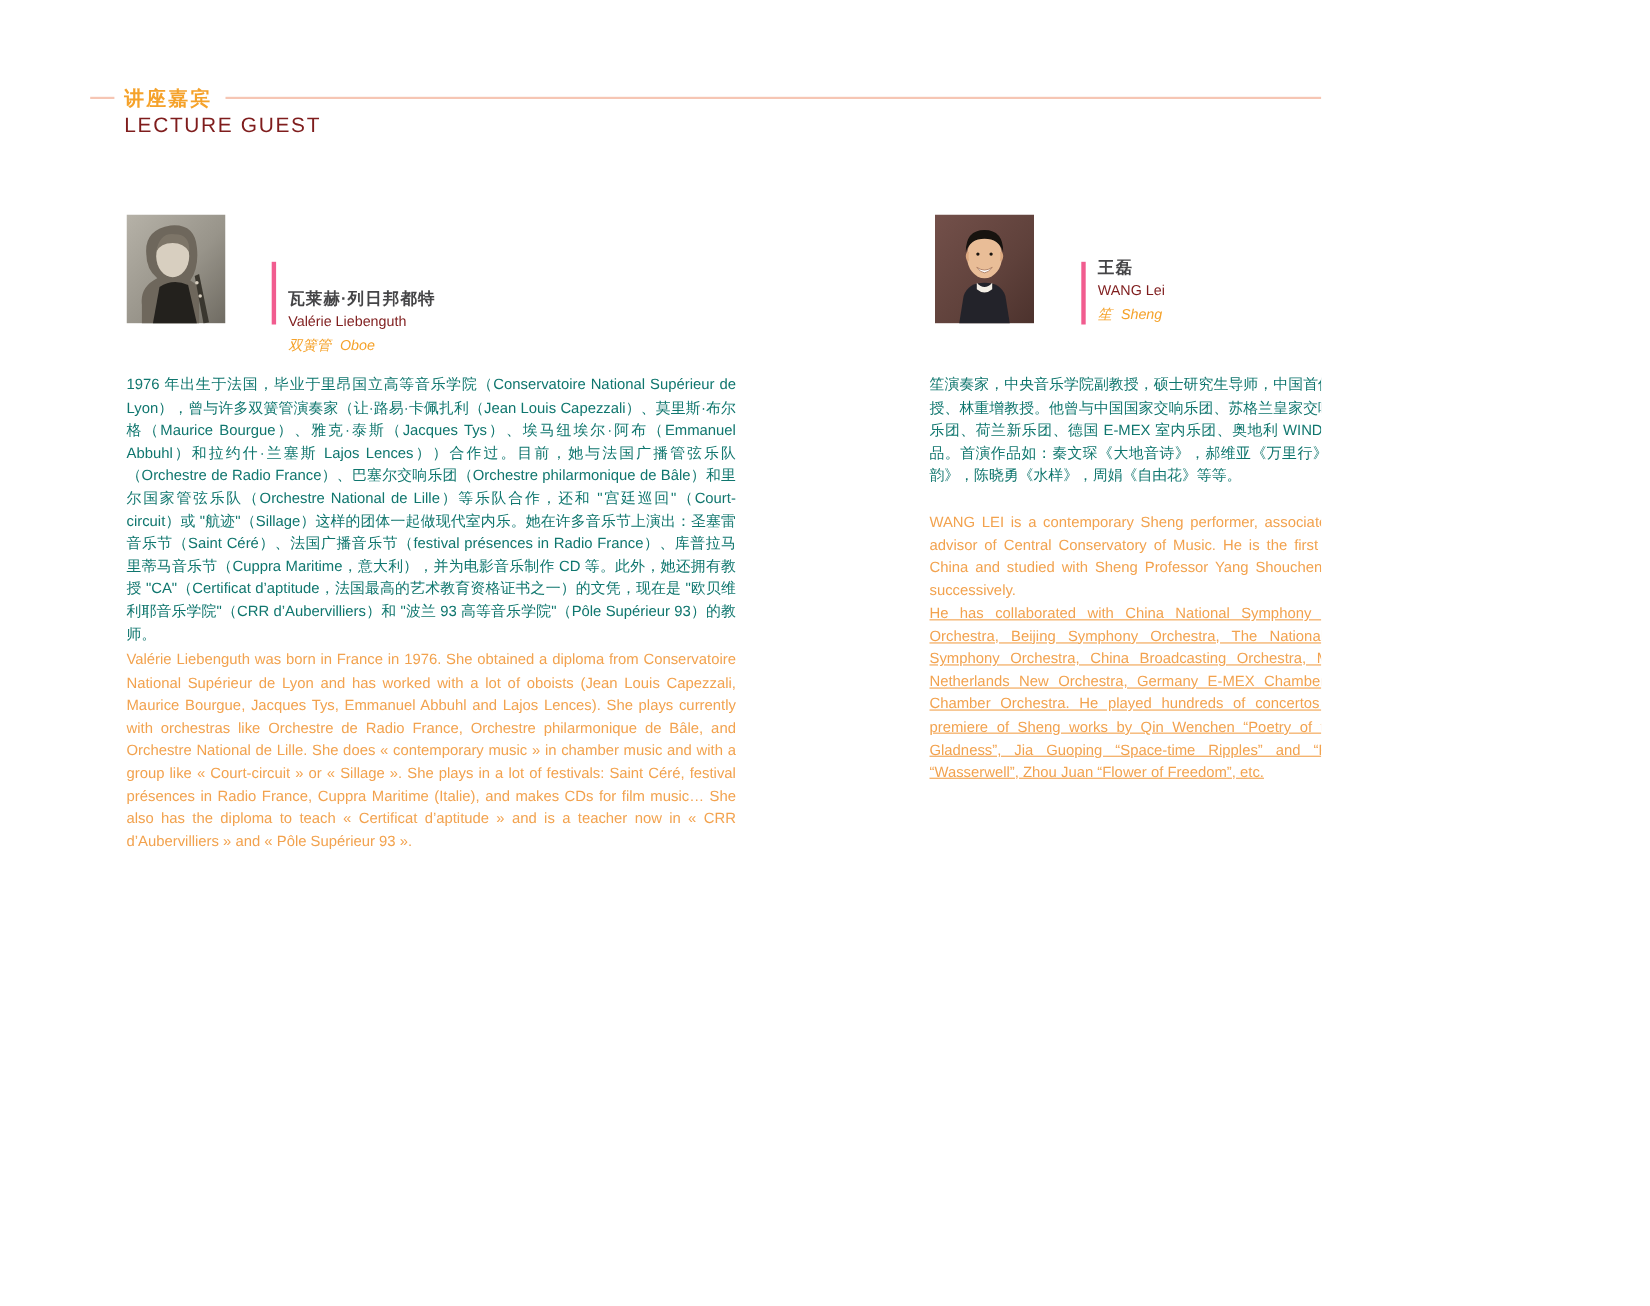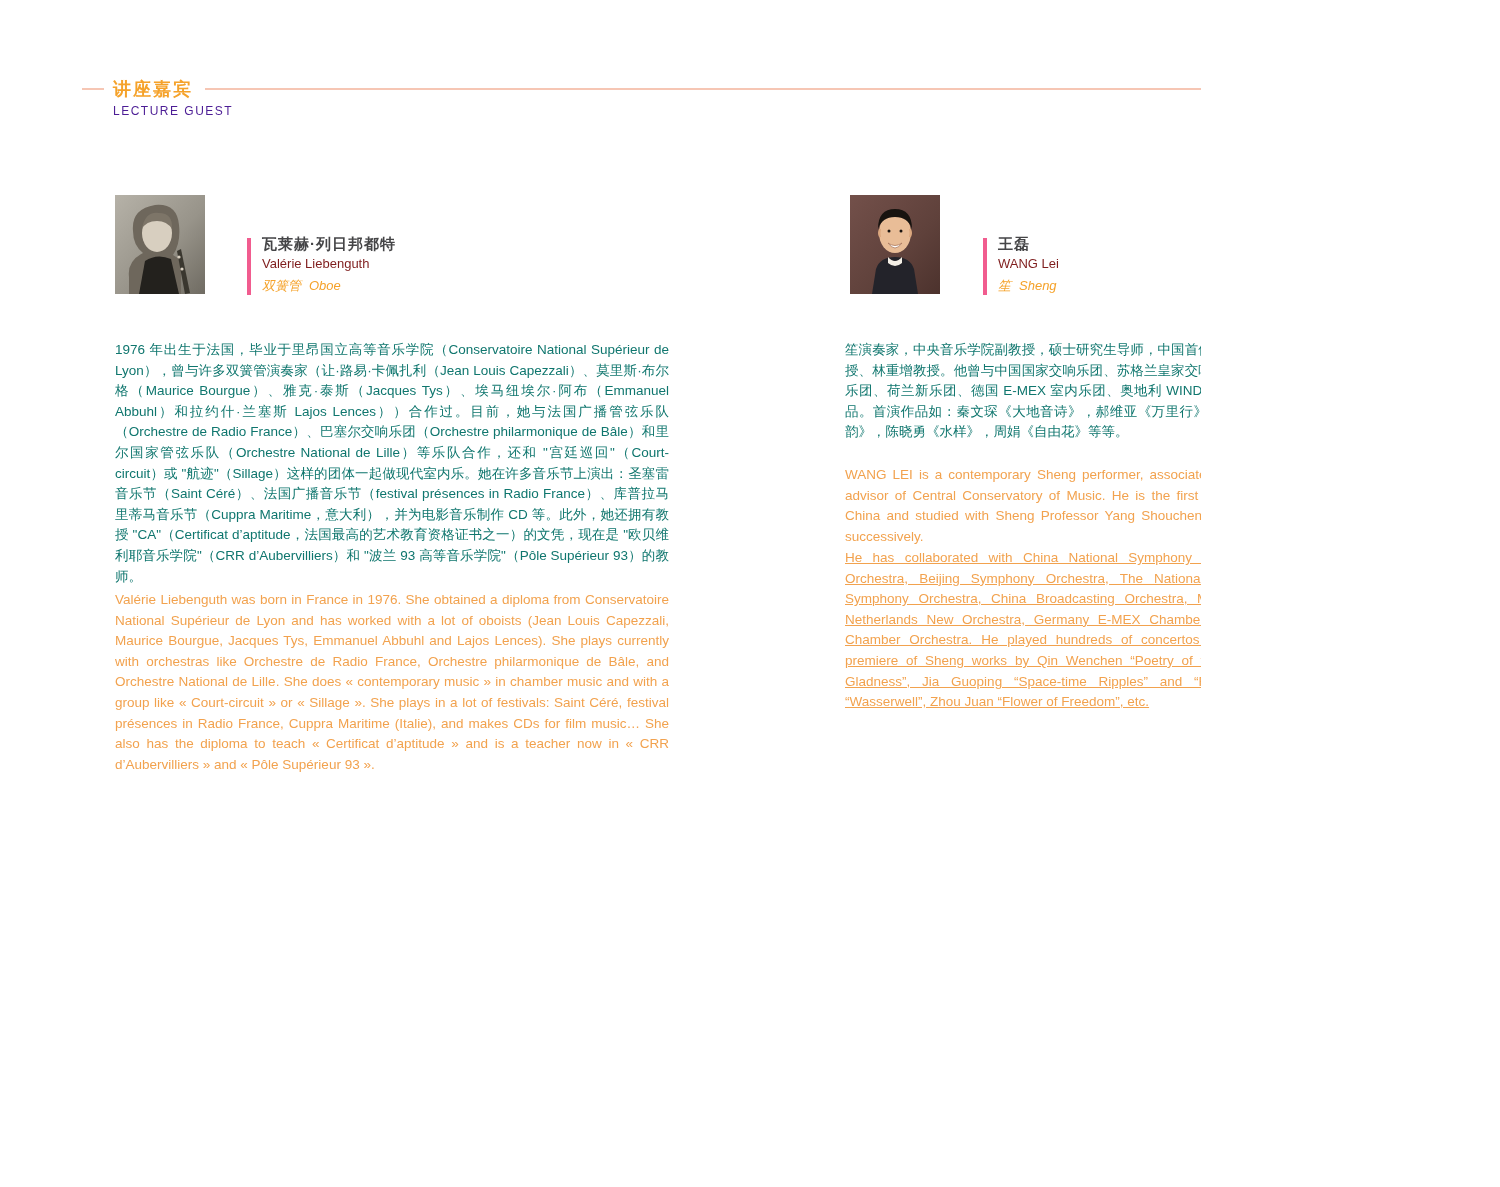--- a/index.html
+++ b/index.html
@@ -3,31 +3,31 @@
 <meta charset="utf-8">
 <style>
   html,body{margin:0;padding:0;background:#ffffff;}
   body{font-family:"Liberation Sans","DejaVu Sans",sans-serif;}
   .page{position:relative;width:1201px;height:1187px;background:#ffffff;overflow:hidden;}
 
   
   .hdr-dash{position:absolute;left:82px;top:88px;width:22px;height:2px;background:#f6c6b4;}
   .hdr-line{position:absolute;left:205px;top:88px;width:1212px;height:2px;background:#f6c6b4;}
   .hdr-title{position:absolute;left:113px;top:77px;font-size:18px;font-weight:bold;color:#f5a22a;letter-spacing:2px;}
-  .hdr-sub{position:absolute;left:113px;top:104px;font-size:12px;color:#4c1d95;letter-spacing:1.5px;}
+  .hdr-sub{position:absolute;left:113px;top:104px;font-size:19px;color:#7f1d1d;letter-spacing:1.5px;}
 
   
   .photo{position:absolute;top:195px;width:90px;height:99px;display:block;}
   .photo-l{left:115px;}
   .photo-r{left:850px;}
   .namebar{position:absolute;top:238px;width:4px;height:57px;background:#f15c8f;}
   .bar-l{left:247px;}
   .bar-r{left:983px;}
   .nameblock{position:absolute;top:235px;width:300px;}
-  .nb-l{left:262px;}
+  .nb-l{left:262px;margin-top:28px;}
   .nb-r{left:998px;}
   .name-cn{font-size:15px;font-weight:bold;color:#454547;letter-spacing:1px;line-height:18px;}
   .name-en{font-size:13px;color:#7f1d1d;margin-top:3px;line-height:16px;}
   .instr{font-size:13px;font-style:italic;color:#f5a22a;margin-top:6px;line-height:16px;}
   .instr .cn{margin-right:8px;}
 
   
   .para{position:absolute;font-size:13.5px;line-height:20.6px;text-align:justify;}
   .para-cn{color:#0f766e;}
   .para-en{color:#f2a24e;}

